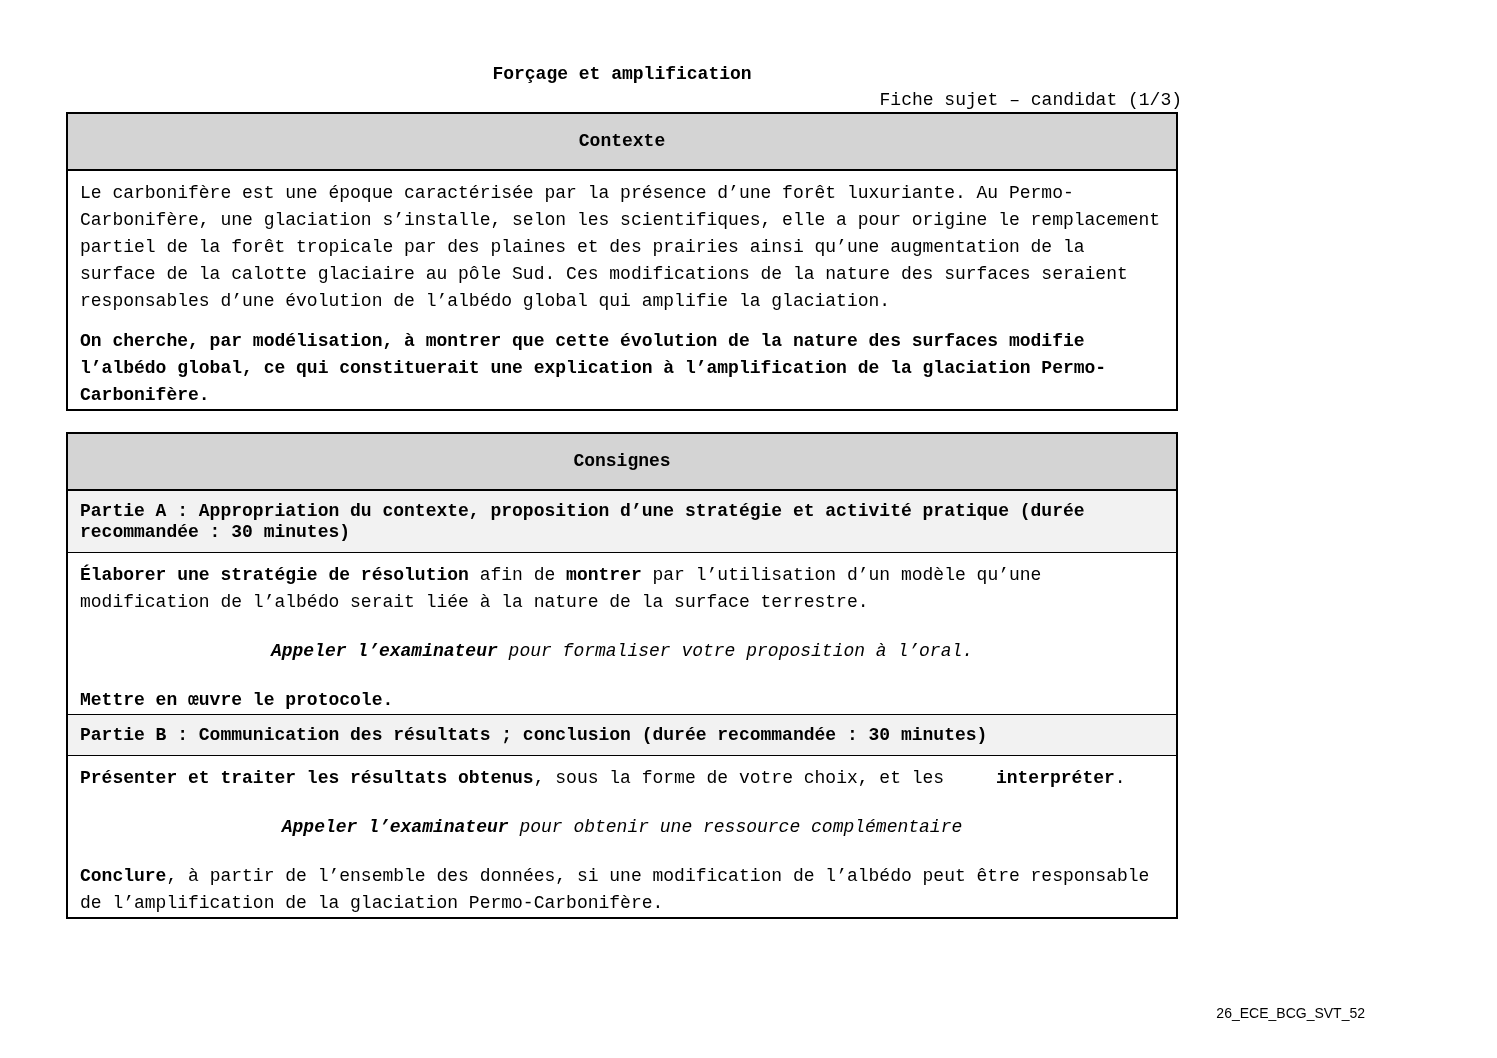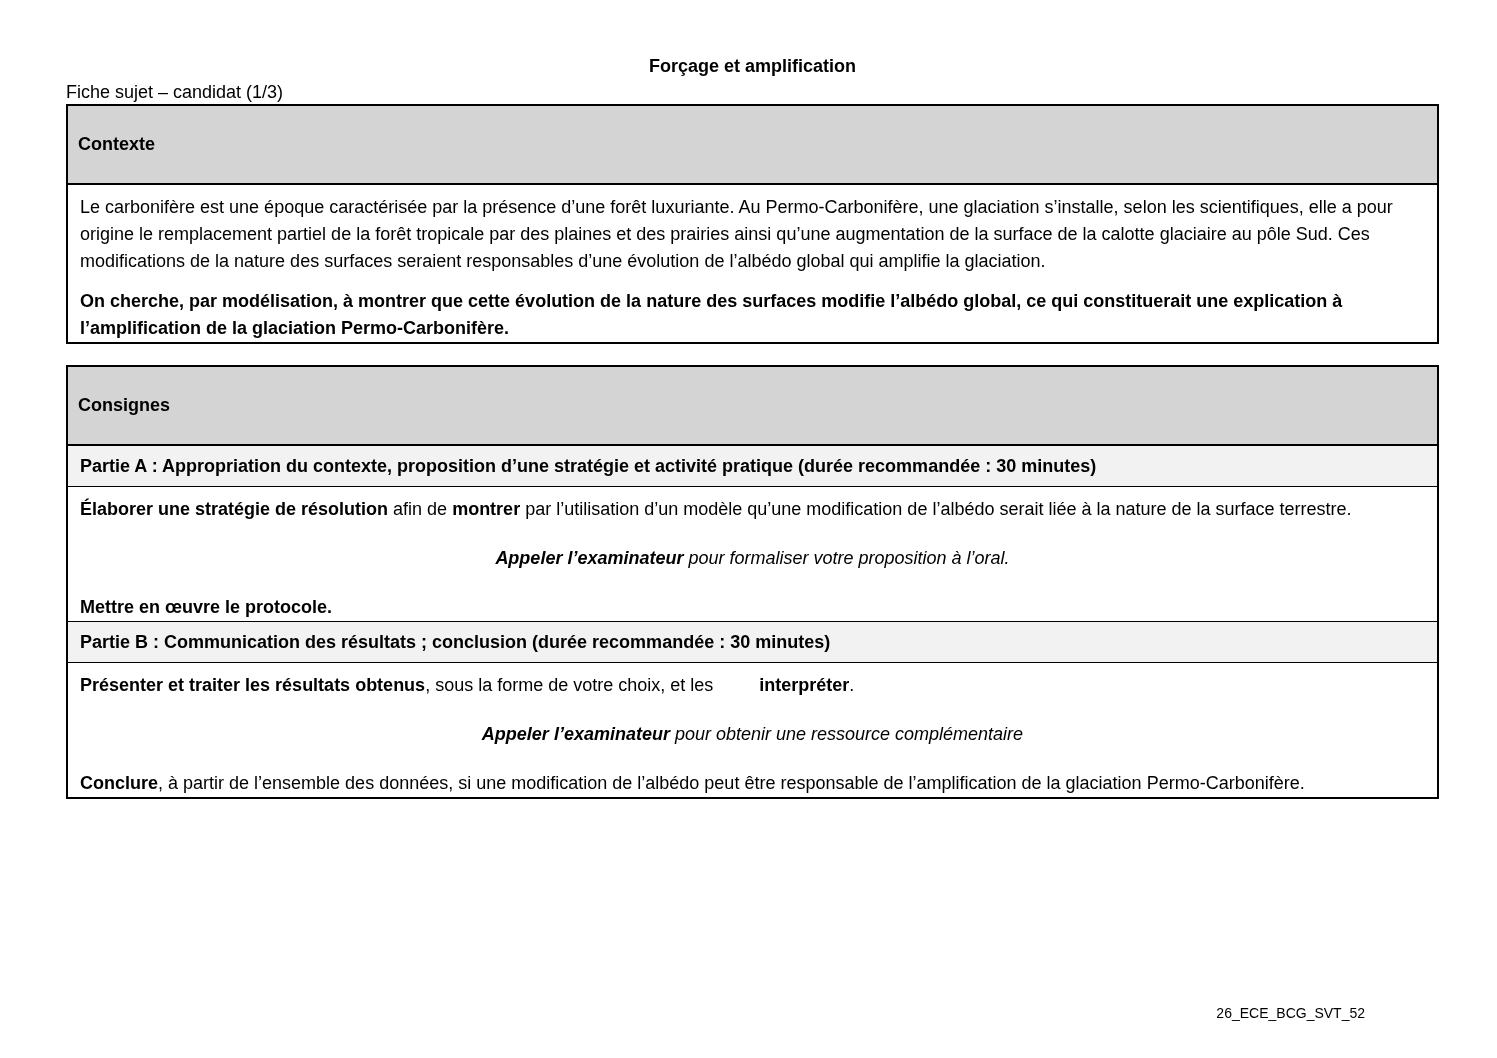--- a/index.html
+++ b/index.html
@@ -15,51 +15,52 @@
     height: 1058px;
     background: var(--page-bg);
     color: #000;
     font-family: "Liberation Sans", "DejaVu Sans", sans-serif;
     position: relative;
     overflow: hidden;
   }
   .sheet {
     position: absolute;
     left: 66px;
-    top: 4px;
-    width: 1373px;
+    top: 12px;
+    width: 1112px;
+    font-family: Liberation Mono, monospace;
   }
   .doc-title {
     margin-top: 52px;
     font-size: 18px;
     font-weight: bold;
     text-align: center;
     line-height: 21px;
   }
   .doc-subtitle {
     margin-top: 5px;
     margin-right: -4px;
     font-size: 18px;
-    text-align: left;
+    text-align: right;
     line-height: 21px;
   }
   .tbl {
     border: 2px solid var(--table-border);
     background: #fff;
     font-size: 18px;
     line-height: 27px;
   }
   .tbl-contexte { margin-top: 1px; }
   .tbl-consignes { margin-top: 21px; }
   .tbl-header {
     background: var(--table-header-bg);
     border-bottom: 2px solid var(--table-border);
-    text-align: left;
+    text-align: center;
     font-weight: bold;
-    padding: 28px 10px;
+    padding: 17px 10px;
     line-height: 21px;
   }
   .section-row {
     background: var(--section-row-bg);
     font-weight: bold;
     padding: 10px 1px 9px 12px;
     border-bottom: 1px solid var(--table-border);
     line-height: 21px;
   }
   .section-row.with-top { border-top: 1px solid var(--table-border); }

